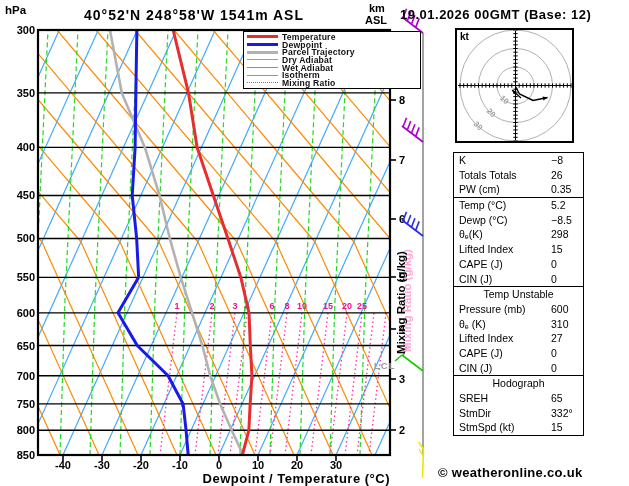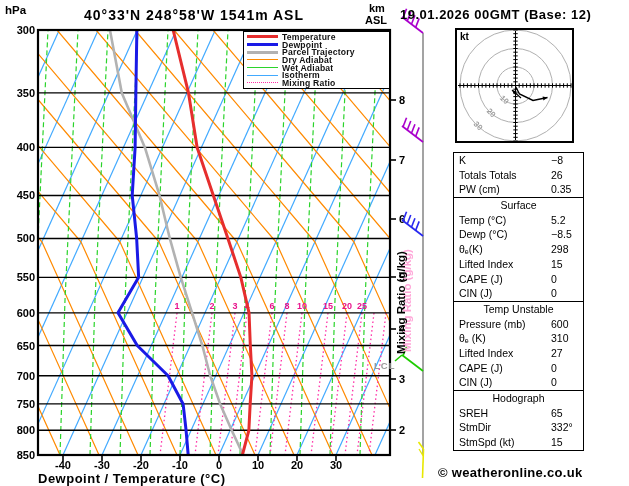--- a/index.html
+++ b/index.html
@@ -5,29 +5,29 @@
   html,body{margin:0;padding:0;background:#fff;}
   body{font-family:"Liberation Sans","DejaVu Sans",sans-serif;-webkit-font-smoothing:none;}
   #page{position:relative;width:629px;height:486px;background:#fff;overflow:hidden;}
   #chart{position:absolute;left:0;top:0;}
   .abs{position:absolute;white-space:nowrap;}
   .station-title{left:38px;top:7px;width:312px;text-align:center;font-size:14px;font-weight:bold;letter-spacing:1px;color:#000;}
   .date-title{left:400px;top:7px;width:228px;font-size:13px;font-weight:bold;letter-spacing:.5px;color:#000;}
   .hpa-label{left:5px;top:4px;font-size:11.5px;font-weight:bold;}
   .km-label{left:369px;top:2px;font-size:11px;font-weight:bold;}
   .asl-label{left:365px;top:14px;font-size:11px;font-weight:bold;}
-  .xaxis-title{left:38px;top:471px;width:352px;text-align:left;font-size:13px;font-weight:bold;letter-spacing:.5px;}
+  .xaxis-title{left:38px;top:471px;width:352px;text-align:right;font-size:13px;font-weight:bold;letter-spacing:.5px;}
   .watermark{left:438px;top:465px;font-size:13px;font-weight:bold;letter-spacing:.3px;}
   .vlabel{width:200px;height:17px;line-height:17px;text-align:center;font-size:11.5px;font-weight:bold;transform:rotate(-90deg);}
   .vlabel.black{left:301px;top:294px;color:#000;}
   .vlabel.pink{left:307px;top:292px;color:#ffa6d8;}
   .lcl{left:374px;top:360px;font-size:9.5px;font-weight:bold;color:#9a9a9a;letter-spacing:1px;}
   .kt{left:460px;top:31px;font-size:10px;font-weight:bold;color:#000;}
   
-  .legend{left:243px;top:31px;width:147px;height:58px;background:#fff;border:1.6px solid #000;box-sizing:border-box;padding:1px 0 0 3px;}
+  .legend{left:243px;top:31px;width:178px;height:58px;background:#fff;border:1.6px solid #000;box-sizing:border-box;padding:1px 0 0 3px;}
   .legend-row{display:flex;align-items:center;height:7.7px;}
   .legend-line{width:31px;height:0;margin-right:4px;flex:0 0 31px;}
   .legend-text{font-size:8.6px;font-weight:bold;color:#111;letter-spacing:.2px;}
   
   .stats{left:453px;top:152px;width:131px;background:#fff;border:1.6px solid #000;box-sizing:border-box;font-size:10.5px;color:#000;}
   .sec{border-top:1.4px solid #000;}
   .sec:first-child{border-top:none;}
   .trow{height:14.7px;line-height:14.7px;position:relative;padding-left:5px;box-sizing:border-box;}
   .trow .val{position:absolute;left:97px;top:0;}
   .thead{text-align:center;padding-left:0;}
@@ -305,21 +305,21 @@
         </g>
         <polyline points="515.5,86.5 519.5,94 533,100.5 547.5,97.5" fill="none" stroke="#000" stroke-width="1.4"></polyline>
         <polygon points="547.5,97.5 543.4423134707829,100.42150304306021 542.6161679418418,96.42846631984501" fill="#000"></polygon>
         <line x1="521" y1="98" x2="512" y2="90" stroke="#000" stroke-width="1.2"></line>
         <polygon points="512,90 516.7667624134705,91.50929655585817 514.0577494142937,94.55693617993211" fill="#000"></polygon>
         <rect x="456" y="29" width="117" height="113" fill="none" stroke="#000" stroke-width="2"></rect>
       </g>
     </svg>
 
   <div class="abs hpa-label">hPa</div>
-  <div class="abs station-title">40°33'N 248°58'W 1541m ASL</div>
+  <div class="abs station-title">40°52'N 248°58'W 1541m ASL</div>
   <div class="abs km-label">km</div>
   <div class="abs asl-label">ASL</div>
   <div class="abs date-title">19.01.2026 00GMT (Base: 12)</div>
 
   <div class="abs legend" id="legend">
       <div class="legend-row">
         <div class="legend-line" style="border-top: 3px solid rgb(230, 46, 46);"></div>
         <span class="legend-text">Temperature</span>
       </div>
       <div class="legend-row">
@@ -353,21 +353,20 @@
   <div class="abs lcl">LCL</div>
   <div class="abs kt">kt</div>
 
   <div class="abs stats" id="stats">
       <div class="sec">
         <div class="trow"><span>K</span><span class="val">−8</span></div>
         <div class="trow"><span>Totals Totals</span><span class="val">26</span></div>
         <div class="trow"><span>PW (cm)</span><span class="val">0.35</span></div>
       </div>
       <div class="sec">
-        <div class="trow thead">Surface</div>
         <div class="trow"><span>Temp (°C)</span><span class="val">5.2</span></div>
         <div class="trow"><span>Dewp (°C)</span><span class="val">−8.5</span></div>
         <div class="trow"><span>θₑ(K)</span><span class="val">298</span></div>
         <div class="trow"><span>Lifted Index</span><span class="val">15</span></div>
         <div class="trow"><span>CAPE (J)</span><span class="val">0</span></div>
         <div class="trow"><span>CIN (J)</span><span class="val">0</span></div>
       </div>
       <div class="sec">
         <div class="trow thead">Temp Unstable</div>
         <div class="trow"><span>Pressure (mb)</span><span class="val">600</span></div>

